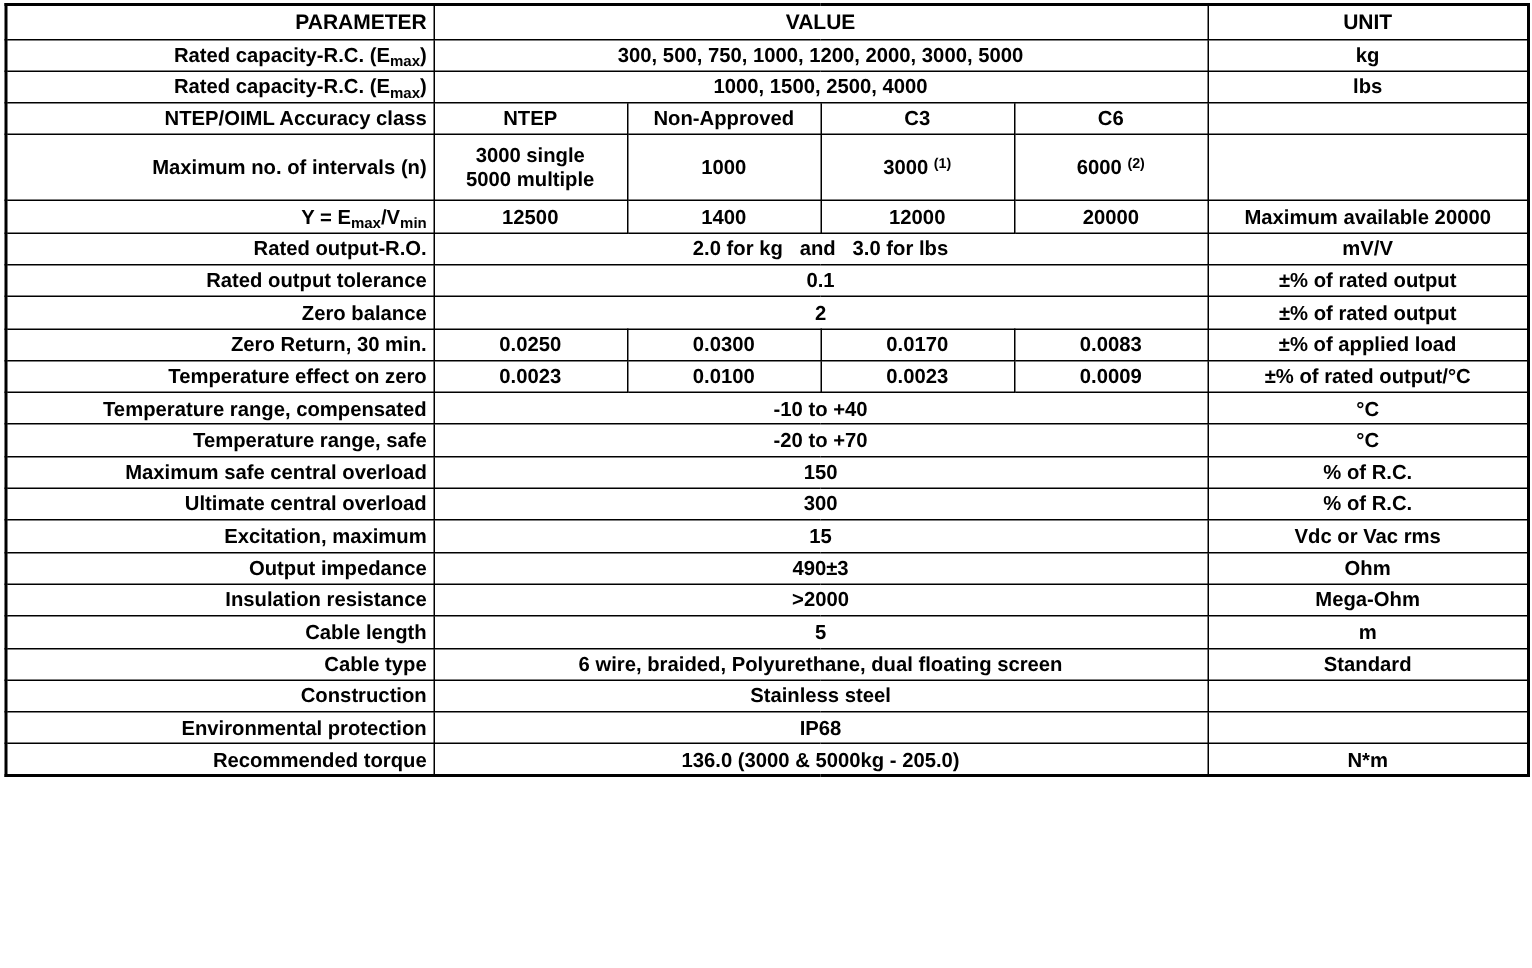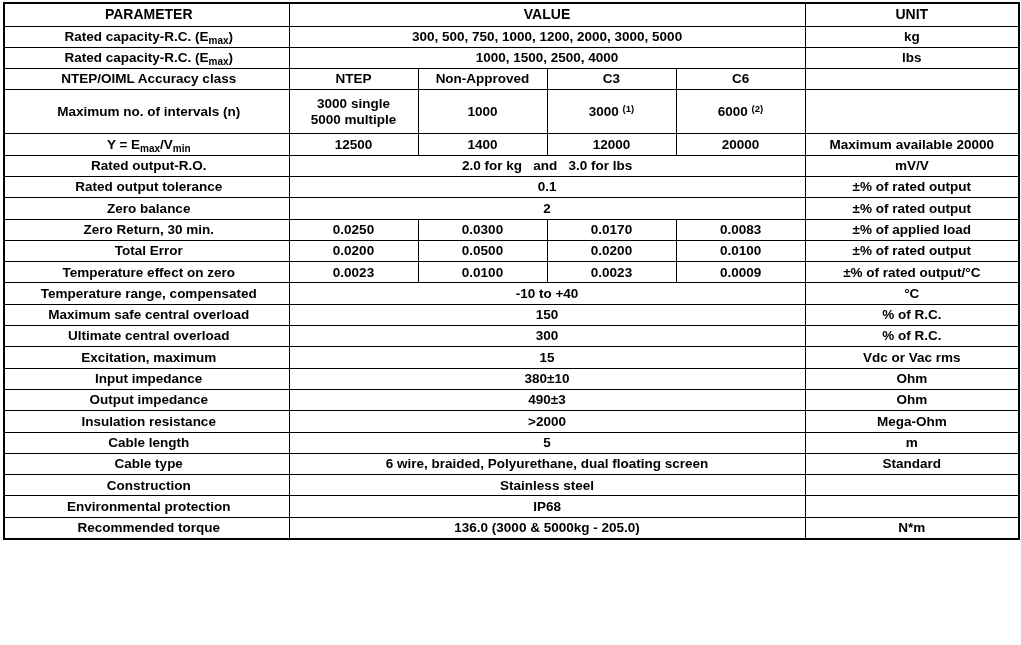--- a/index.html
+++ b/index.html
@@ -31,21 +31,21 @@
     overflow: hidden;
   }
   .spec thead tr { height: 23px; }
   .spec tbody tr { height: 21.3px; font-weight: bold; }
   .spec tbody tr.tall { height: 44px; }
   .spec th {
     font-weight: bold;
     font-size: 14px;
   }
   th.param-h, td.param {
-    text-align: center;
+    text-align: right;
     padding-left: 8px;
   }
   th.value-h, td.val,
   th.unit-h, td.unit {
     text-align: center;
   }
   td.val { white-space: pre-wrap; }
   sub {
     font-size: 10px;
     line-height: 0;
@@ -129,59 +129,51 @@
       </tr>
       <tr>
         <td class="param">Zero Return, 30 min.</td>
         <td class="val">0.0250</td>
         <td class="val">0.0300</td>
         <td class="val">0.0170</td>
         <td class="val">0.0083</td>
         <td class="unit">±% of applied load</td>
       </tr>
       <tr>
-        <td class="param">Total Error</td>
-        <td class="val">0.0200</td>
-        <td class="val">0.0500</td>
-        <td class="val">0.0200</td>
-        <td class="val">0.0100</td>
-        <td class="unit">±% of rated output</td>
-      </tr>
-      <tr>
         <td class="param">Temperature effect on zero</td>
         <td class="val">0.0023</td>
         <td class="val">0.0100</td>
         <td class="val">0.0023</td>
         <td class="val">0.0009</td>
         <td class="unit">±% of rated output/°C</td>
       </tr>
       <tr>
         <td class="param">Temperature range, compensated</td>
         <td class="val" colspan="4">-10 to +40</td>
         <td class="unit">°C</td>
       </tr>
       <tr>
+        <td class="param">Temperature range, safe</td>
+        <td class="val" colspan="4">-20 to +70</td>
+        <td class="unit">°C</td>
+      </tr>
+      <tr>
         <td class="param">Maximum safe central overload</td>
         <td class="val" colspan="4">150</td>
         <td class="unit">% of R.C.</td>
       </tr>
       <tr>
         <td class="param">Ultimate central overload</td>
         <td class="val" colspan="4">300</td>
         <td class="unit">% of R.C.</td>
       </tr>
       <tr>
         <td class="param">Excitation, maximum</td>
         <td class="val" colspan="4">15</td>
         <td class="unit">Vdc or Vac rms</td>
-      </tr>
-      <tr>
-        <td class="param">Input impedance</td>
-        <td class="val" colspan="4">380±10</td>
-        <td class="unit">Ohm</td>
       </tr>
       <tr>
         <td class="param">Output impedance</td>
         <td class="val" colspan="4">490±3</td>
         <td class="unit">Ohm</td>
       </tr>
       <tr>
         <td class="param">Insulation resistance</td>
         <td class="val" colspan="4">&gt;2000</td>
         <td class="unit">Mega-Ohm</td>

